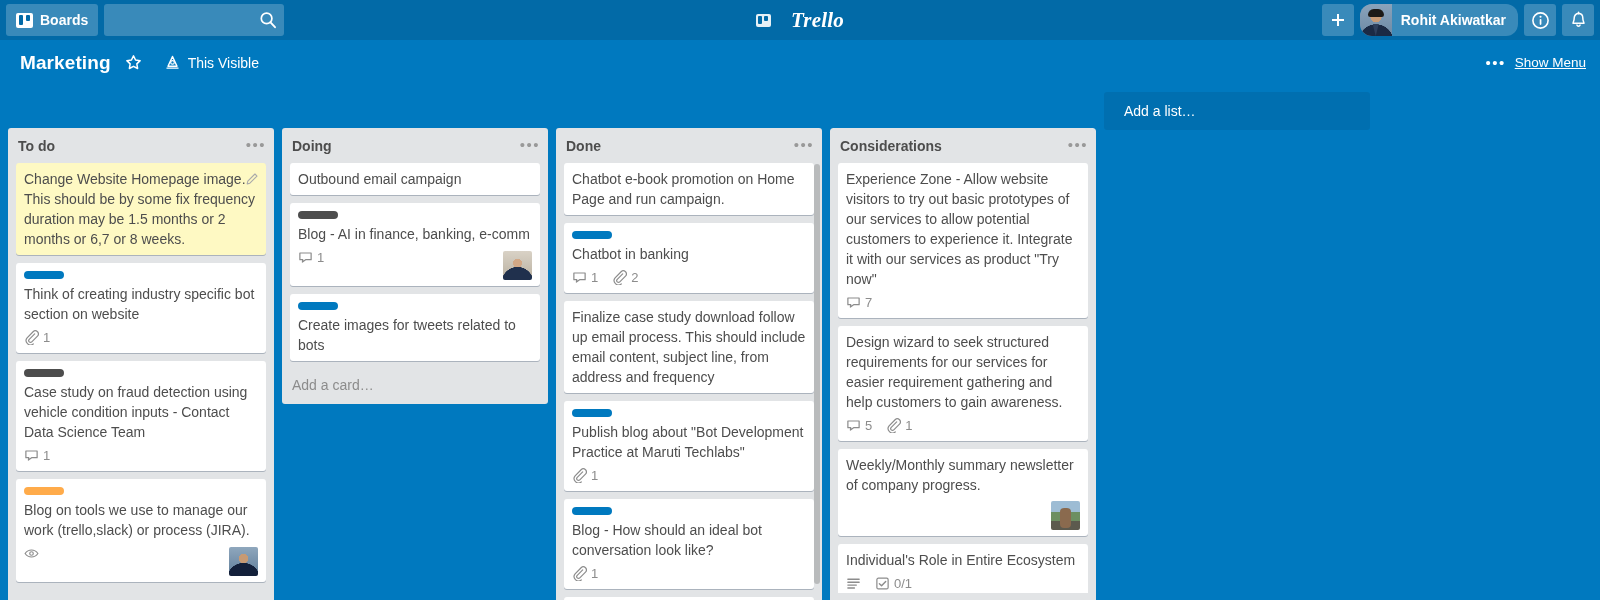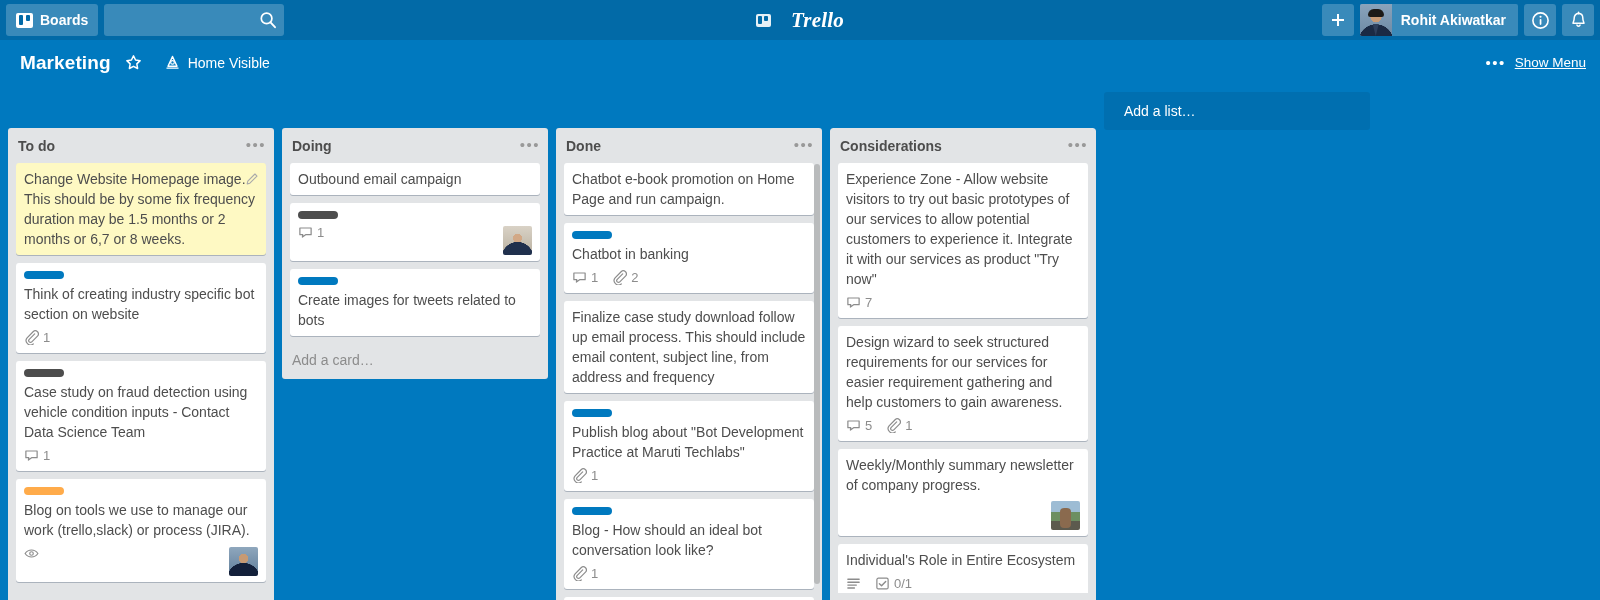--- a/index.html
+++ b/index.html
@@ -102,21 +102,21 @@
   .icon-btn {
     width: 32px; height: 32px;
     background: rgba(255,255,255,0.22);
     border-radius: 3px;
     display:flex; align-items:center; justify-content:center;
     cursor: pointer;
   }
   #member-chip {
     height: 32px;
     background: rgba(255,255,255,0.22);
-    border-radius: 2px;
+    border-radius: 12px;
     display: flex; align-items: center;
     cursor: pointer;
     padding-right: 12px;
     overflow: hidden;
   }
   #member-avatar {
     width: 32px; height: 32px;
     flex: none;
     background:
       radial-gradient(circle at 50% 118%, #1b2a44 0 42%, rgba(0,0,0,0) 43%),
@@ -384,21 +384,21 @@
   </div>
 
   <div class="board-hdr-item">
     <span>
       <svg class="svgicon" width="17" height="17" viewBox="0 0 17 17">
         <path d="M8.5 2.5 13 12.2H4z" fill="none" stroke="#fff" stroke-width="1.45" stroke-linejoin="round"></path>
         <circle cx="8.5" cy="8.4" r="1.8" fill="#0079BF" stroke="#fff" stroke-width="1.2"></circle>
         <line x1="3" y1="14.1" x2="14" y2="14.1" stroke="#fff" stroke-width="1.45" stroke-linecap="round"></line>
       </svg>
     </span>
-    <span>Home Visible</span>
+    <span>This Visible</span>
   </div>
 
   <div id="board-right">
     <span class="dots3">•••</span>
     <span id="show-menu">Show Menu</span>
   </div>
 </div>
 
 <div id="board">
     <div class="list">
@@ -467,20 +467,21 @@
       <div class="list-header">
         <span class="list-title">Doing</span>
         <span class="list-menu">•••</span>
       </div>
       <div class="cards">
         <div class="card">
           <div class="card-title">Outbound email campaign</div>
         </div>
         <div class="card">
           <div class="card-label" style="background: rgb(77, 77, 77);"></div>
+          <div class="card-title">Blog - AI in finance, banking, e-comm</div>
           <div class="badges">
             <span class="badge">
               <span>
                 <svg class="svgicon" width="15" height="15" viewBox="0 0 16 16">
                   <path d="M2 3.2h12v7.1H8.1l-3.4 2.6.35-2.6H2z" fill="none" stroke="#8c8c8c" stroke-width="1.3" stroke-linejoin="round"></path>
                 </svg>
               </span>
               <span>1</span>
             </span>
           </div>

